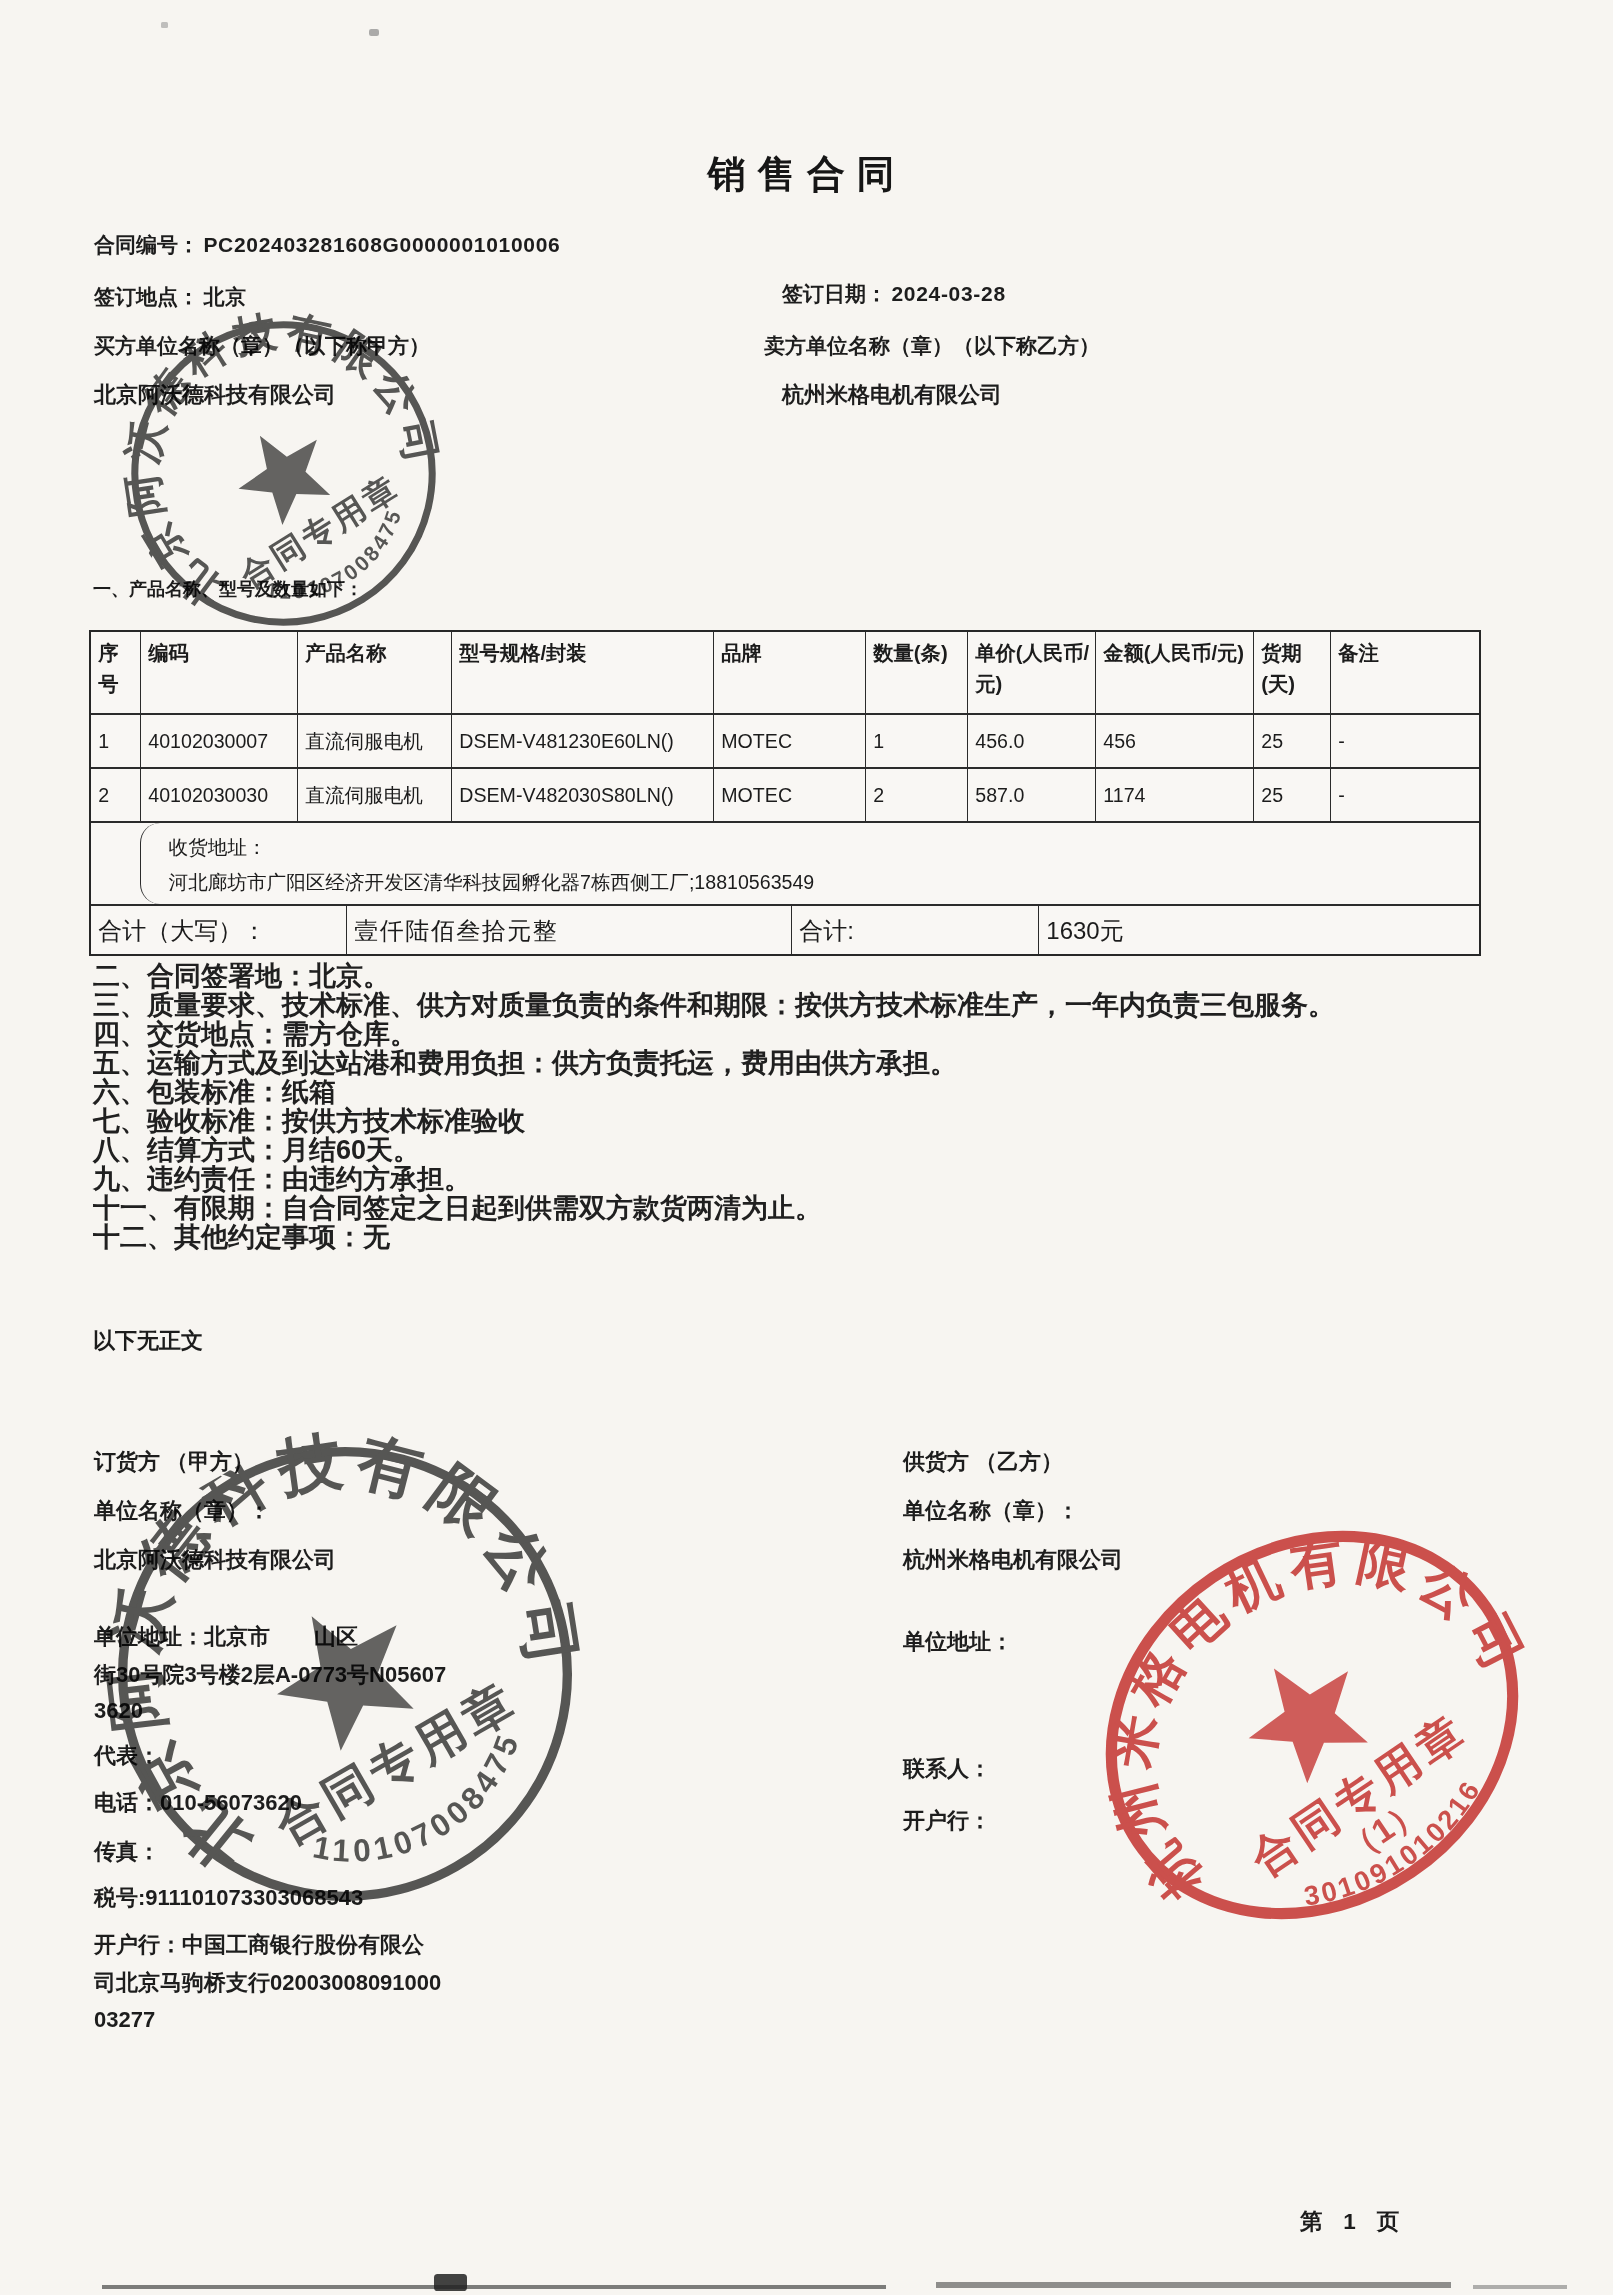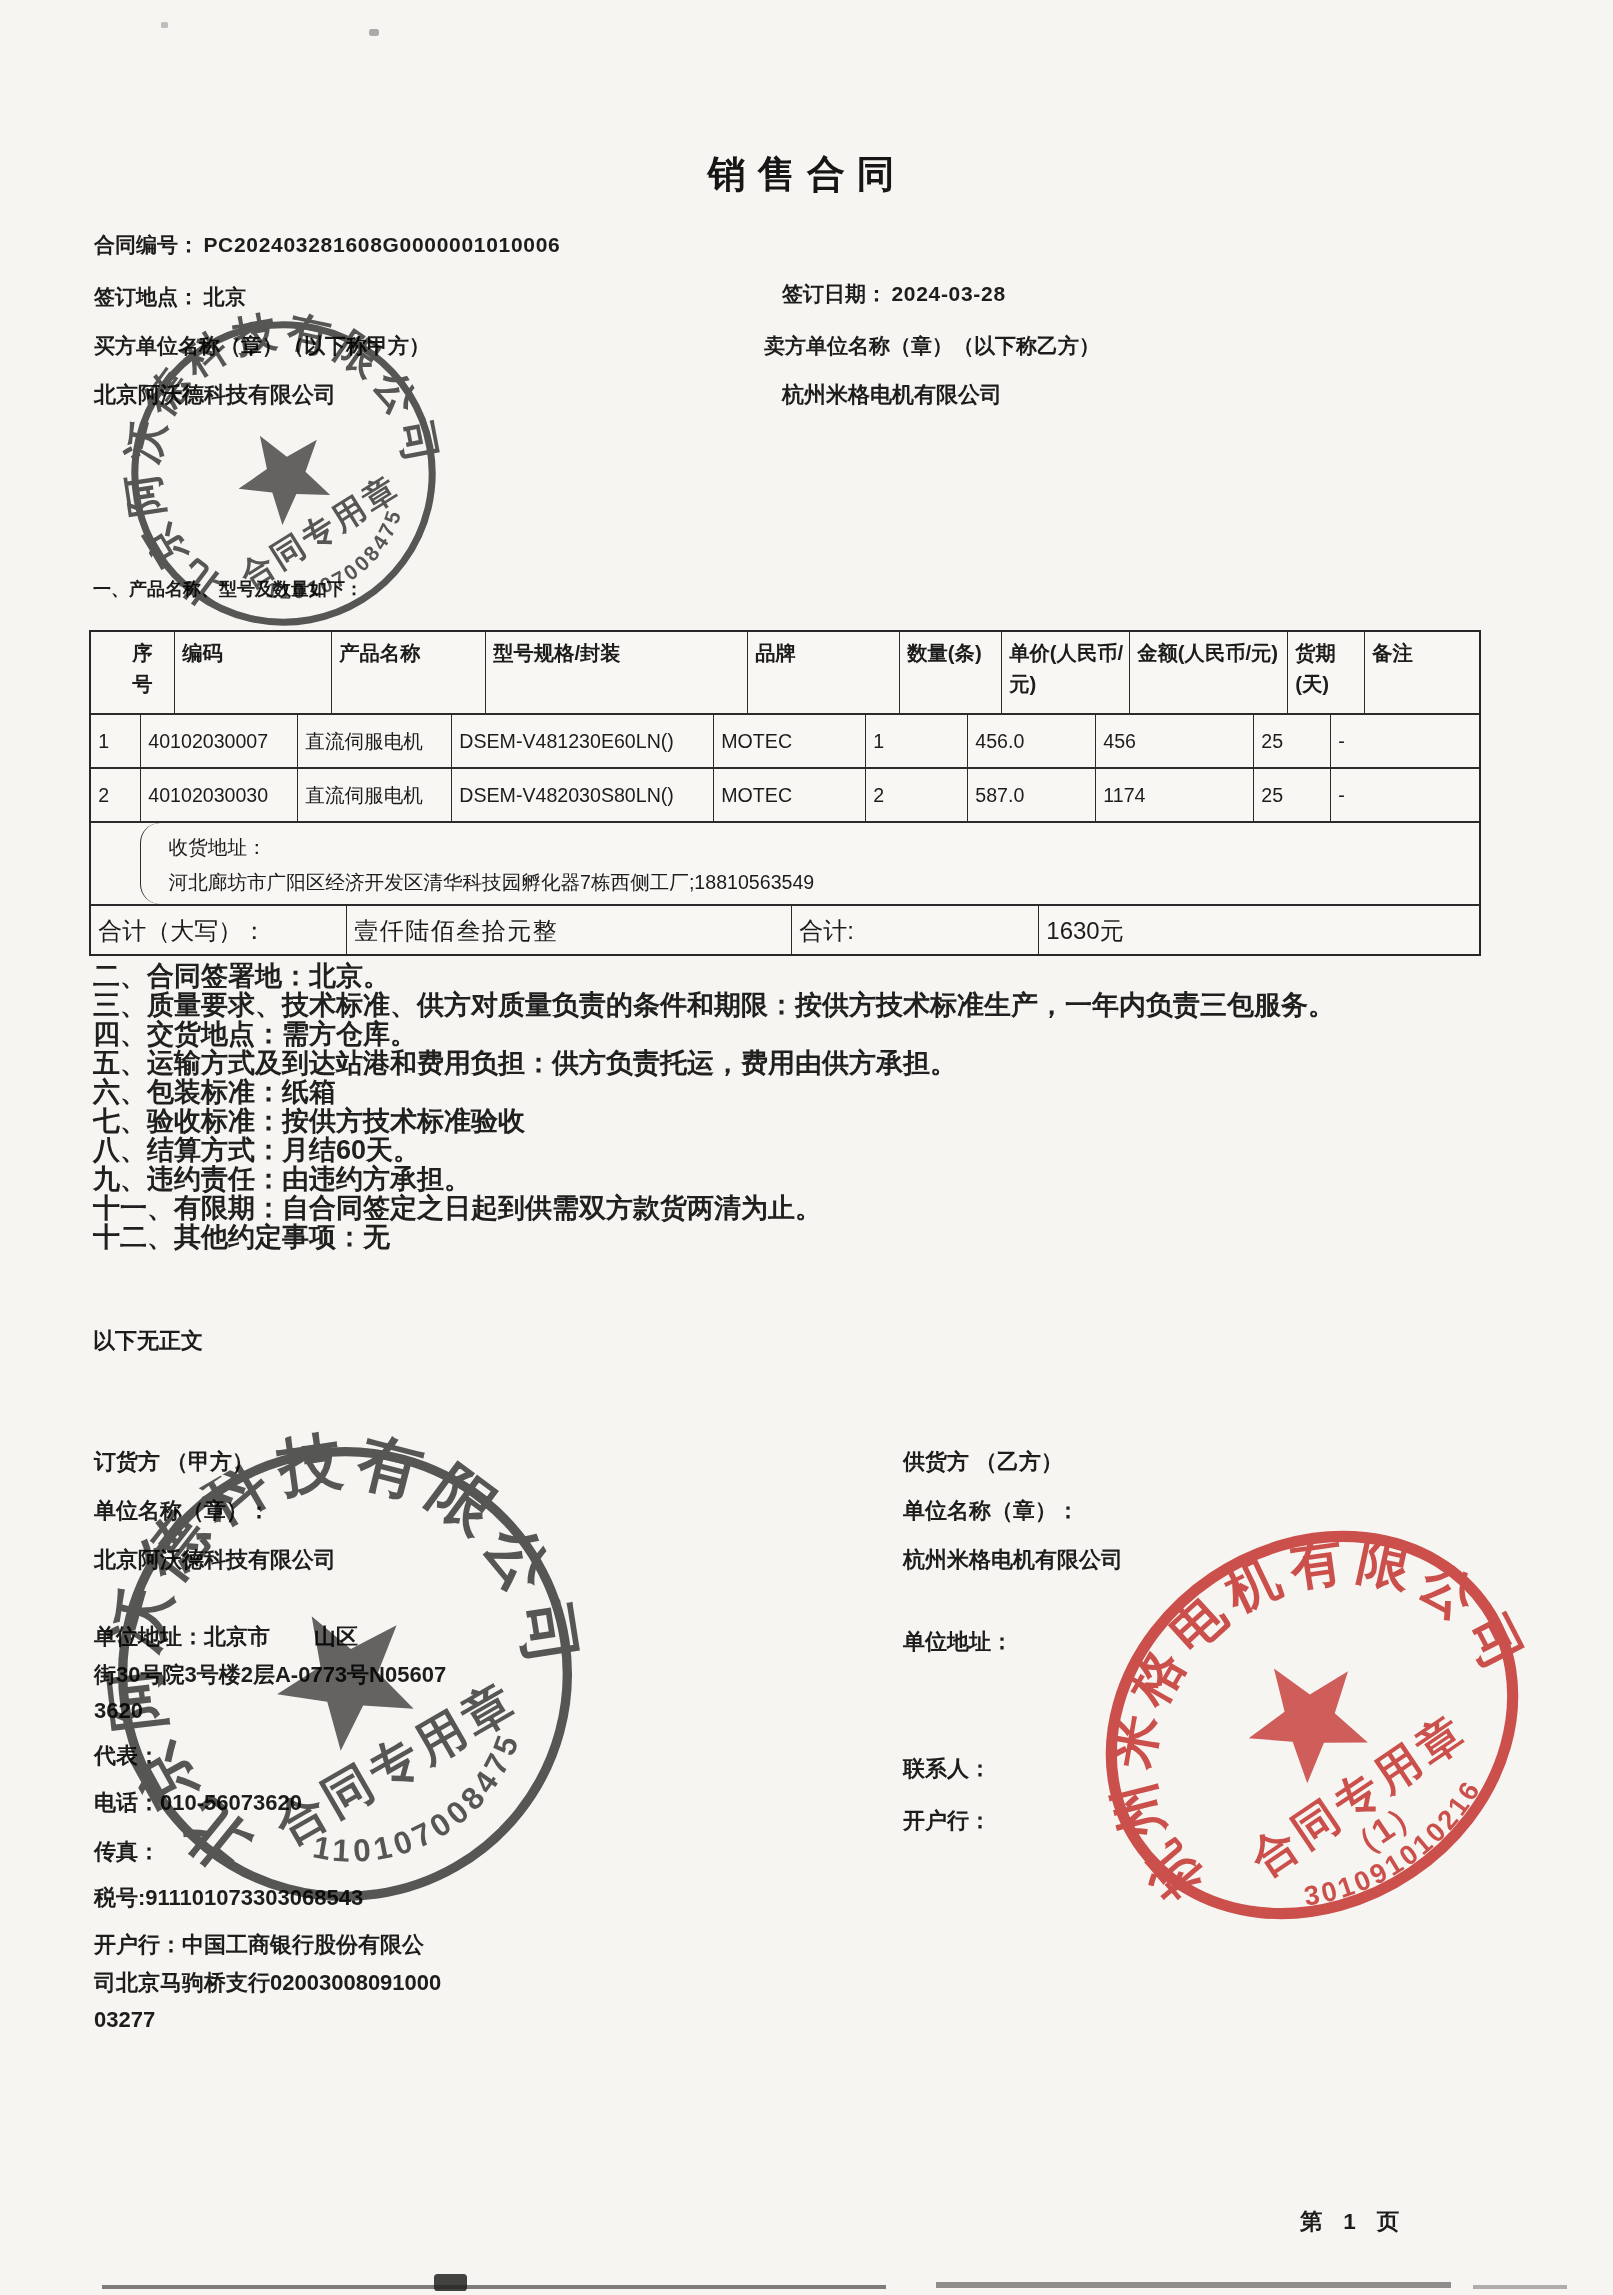--- a/index.html
+++ b/index.html
@@ -24,21 +24,21 @@
   
   .tbl{
     position:absolute;left:89px;top:630px;width:1392px;
     border:2.2px solid #272727;box-sizing:border-box;
     background:rgba(255,255,255,0.25);
     font-size:19.6px;
   }
   .trow{display:grid;grid-template-columns:49px 157px 154px 262px 152px 102px 128px 158px 77px 1fr;}
   .cell{border-left:1.5px solid #2b2b2b;box-sizing:border-box;padding:5.8px 4.4px 4.4px 7.3px;overflow:hidden;}
   .trow .cell:first-child,.addr-row .cell:first-child,.total-row .cell:first-child{border-left:none;}
-  .thead{height:81px;border-bottom:2.2px solid #2b2b2b;padding-left:34px;}
+  .thead{height:81px;border-bottom:2.2px solid #2b2b2b;}
   .thead .cell{font-weight:700;font-size:20.3px;line-height:1.55;}
   .tbody .trow{height:52px;border-bottom:2.2px solid #2b2b2b;}
   .tbody .trow .cell{display:flex;align-items:center;padding-top:0;padding-bottom:0;}
   .addr-row{display:grid;grid-template-columns:49px 1fr;height:81px;border-bottom:2.2px solid #2b2b2b;}
   .addr-cell{padding:7.3px 7.3px 4.4px 27.6px;font-size:19.6px;line-height:1.75;border-radius:20px;}
   .total-row{display:grid;grid-template-columns:255px 445px 247px 1fr;height:48px;}
   .total-row .cell{display:flex;align-items:center;font-size:24px;}
   .total-row .cell.words{letter-spacing:1.5px;}
 
   

